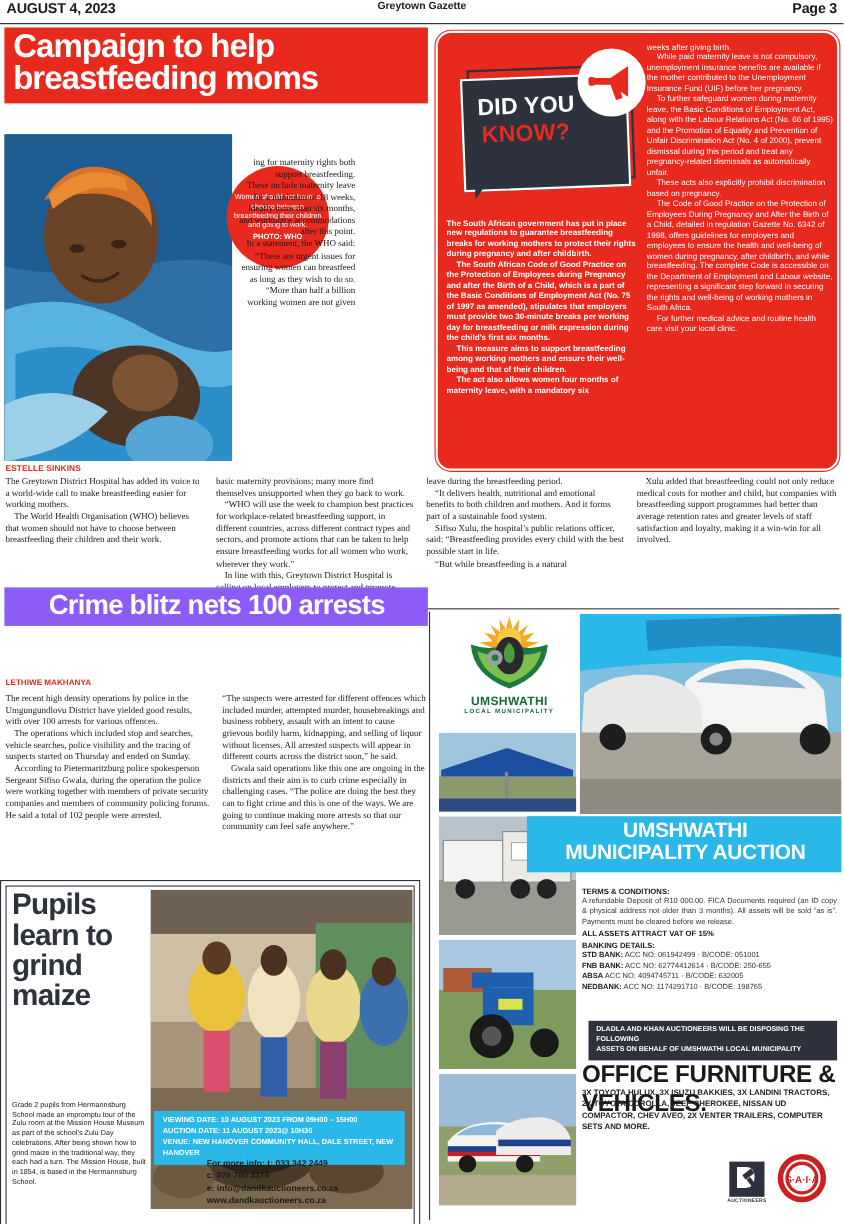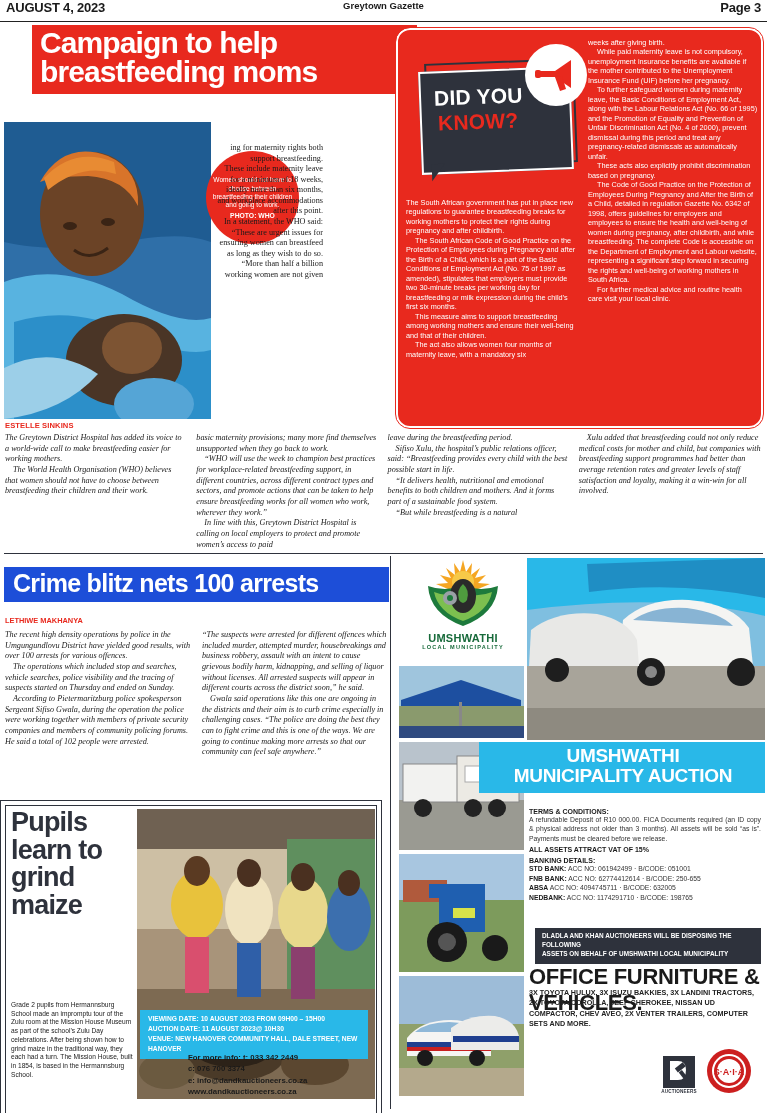--- a/index.html
+++ b/index.html
@@ -19,21 +19,21 @@
   }
   .masthead .mh-date, .masthead .mh-page {
     font-size: 13px; font-weight: bold; color: #1a1a1a;
     letter-spacing: -0.2px; font-family: "Liberation Sans", sans-serif;
   }
   .masthead .mh-title {
     font-size: 9.5px; font-weight: bold; color: #1a1a1a;
     position: absolute; left: 50%; transform: translateX(-50%);
   }
   
-  .a1 { position: relative; padding-left: 28px; }
+  .a1 { position: relative; }
   .a1-headbar {
     background: #e8291e; margin: 3px 4px 0 4px; padding: 4px 8px 7px 8px;
     width: 385px;
   }
   .a1-headline {
     color: #fff; font-size: 30px; font-weight: bold; line-height: 0.96;
     letter-spacing: -0.9px; font-family: "Liberation Sans", sans-serif;
   }
   
   .redpanel {
@@ -114,29 +114,29 @@
     color: #e8291e; font-size: 7.6px; font-weight: bold; letter-spacing: 0.1px;
   }
   .a1-body {
     position: absolute; left: 5px; top: 408px; width: 758px;
     display: flex; gap: 11px;
   }
   .a1-body .bcol { width: 186px; }
   .a1-body .bcol.wide { width: 190px; }
   .serif-text {
     font-family: "Liberation Serif", serif; font-size: 8.2px; line-height: 1.30;
-    color: #1a1a1a; text-align: left; font-style: italic;
+    color: #1a1a1a; text-align: left;
   }
   .serif-text p { margin: 0; text-indent: 8px; }
   .serif-text p.noind { text-indent: 0; }
   .rule-h { position: absolute; height: 1.4px; background: #2e323c; }
   
   .a2-headbar {
-    position: absolute; left: 4px; top: 567px; width: 385px;
-    background: #1d4ed8; padding: 4px 8px 6px 9px;
+    position: absolute; left: 4px; top: 534px; width: 385px;
+    background: #8b5cf6; padding: 4px 8px 6px 9px; text-align: center;
   }
   .a2-headline {
     color: #fff; font-size: 25px; font-weight: bold; letter-spacing: -0.7px;
     line-height: 1;
   }
   .a2-byline {
     position: absolute; left: 5px; top: 616px;
     color: #e8291e; font-size: 7.4px; font-weight: bold;
   }
   .a2-body {
@@ -270,21 +270,21 @@
 
   <div class="a1-wrapcol">
     <p>ing for maternity rights both support breastfeeding.</p>
     <p class="ind">These include maternity leave for a minimum of 18 weeks, ideally more than six months, and workplace accommodations after this point.</p>
     <p class="ind">In a statement, the WHO said: “These are urgent issues for ensuring women can breastfeed as long as they wish to do so.</p>
     <p class="ind">“More than half a billion working women are not given</p>
   </div>
 
   <div class="redpanel">
     <div class="redpanel-cols">
-      <div class="rp-text" style="width:172px;">
+      <div class="rp-text" style="width:172px;font-weight:bold;">
         <p class="noind">The South African government has put in place new regulations to guarantee breastfeeding breaks for working mothers to protect their rights during pregnancy and after childbirth.</p>
         <p>The South African Code of Good Practice on the Protection of Employees during Pregnancy and after the Birth of a Child, which is a part of the Basic Conditions of Employment Act (No. 75 of 1997 as amended), stipulates that employers must provide two 30-minute breaks per working day for breastfeeding or milk expression during the child’s first six months.</p>
         <p>This measure aims to support breastfeeding among working mothers and ensure their well-being and that of their children.</p>
         <p>The act also allows women four months of maternity leave, with a mandatory six</p>
       </div>
     </div>
     <div class="redpanel-col-r rp-text">
       <p class="noind">weeks after giving birth.</p>
       <p>While paid maternity leave is not compulsory, unemployment insurance benefits are available if the mother contributed to the Unemployment Insurance Fund (UIF) before her pregnancy.</p>
       <p>To further safeguard women during maternity leave, the Basic Conditions of Employment Act, along with the Labour Relations Act (No. 66 of 1995) and the Promotion of Equality and Prevention of Unfair Discrimination Act (No. 4 of 2000), prevent dismissal during this period and treat any pregnancy-related dismissals as automatically unfair.</p>
@@ -315,22 +315,22 @@
       <p class="noind">The Greytown District Hospital has added its voice to a world-wide call to make breastfeeding easier for working mothers.</p>
       <p>The World Health Organisation (WHO) believes that women should not have to choose between breastfeeding their children and their work.</p>
     </div>
     <div class="bcol serif-text">
       <p class="noind">basic maternity provisions; many more find themselves unsupported when they go back to work.</p>
       <p>“WHO will use the week to champion best practices for workplace-related breastfeeding support, in different countries, across different contract types and sectors, and promote actions that can be taken to help ensure breastfeeding works for all women who work, wherever they work.”</p>
       <p>In line with this, Greytown District Hospital is calling on local employers to protect and promote women’s access to paid</p>
     </div>
     <div class="bcol serif-text">
       <p class="noind">leave during the breastfeeding period.</p>
+      <p>“It delivers health, nutritional and emotional benefits to both children and mothers. And it forms part of a sustainable food system.</p>
       <p>Sifiso Xulu, the hospital’s public relations officer, said: “Breastfeeding provides every child with the best possible start in life.</p>
-      <p>“It delivers health, nutritional and emotional benefits to both children and mothers. And it forms part of a sustainable food system.</p>
       <p>“But while breastfeeding is a natural</p>
     </div>
     <div class="bcol wide serif-text">
       <p>Xulu added that breastfeeding could not only reduce medical costs for mother and child, but companies with breastfeeding support programmes had better than average retention rates and greater levels of staff satisfaction and loyalty, making it a win-win for all involved.</p>
     </div>
   </div>
 </div>
 
 <div class="rule-h" style="left:4px; top:553px; width:759px;"></div>
 

